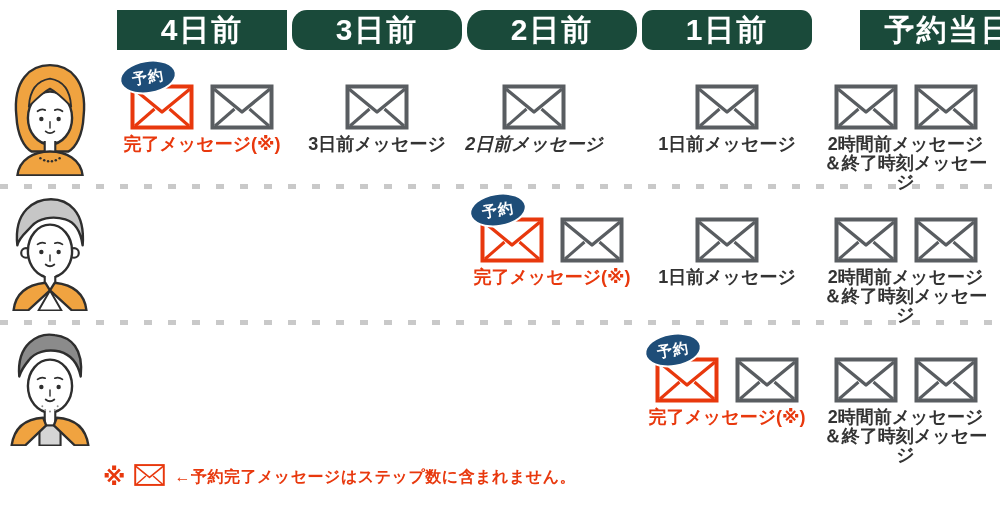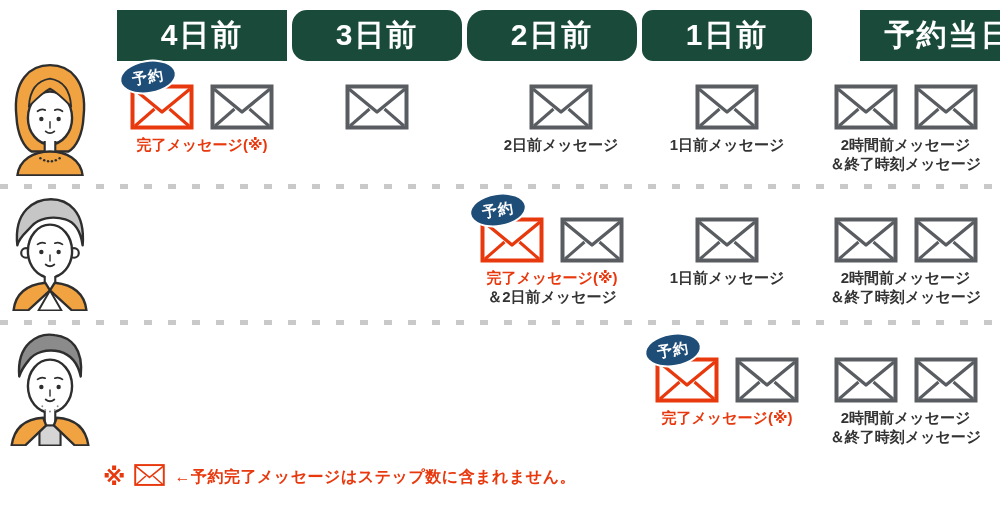--- a/index.html
+++ b/index.html
@@ -3,35 +3,35 @@
 <meta charset="utf-8">
 <style>
   html,body{margin:0;padding:0;background:#ffffff;}
   .stage{
     position:relative;width:1000px;height:513px;background:#ffffff;overflow:hidden;
     font-family:"Liberation Sans","DejaVu Sans",sans-serif;
     --green:#1a4a3a; --navy:#1e4d78; --red:#e8380d; --egray:#595d61;
     --dark:#333333; --sepc:#c9c9c9;
   }
   .hdr{
-    position:absolute;top:10px;height:51px;background:var(--green);color:#ffffff;
+    position:absolute;top:10px;height:40px;background:var(--green);color:#ffffff;
     font-weight:900;font-size:30px;letter-spacing:2px;
     display:flex;align-items:center;justify-content:center;
   }
   .avatar{position:absolute;left:2px;width:100px;}
   .cell{position:absolute;text-align:center;}
   .envrow{position:relative;display:flex;justify-content:center;gap:16px;margin-top:24px;}
   .badge{
     position:absolute;top:0;left:2px;width:58px;height:34px;z-index:3;
     background:var(--navy);border:2px solid #ffffff;border-radius:50%;
     color:#ffffff;font-weight:bold;font-size:15px;letter-spacing:1px;
     display:flex;align-items:center;justify-content:center;transform:rotate(-9deg);
     box-sizing:border-box;
   }
-  .labels{margin-top:5px;font-weight:bold;font-size:15px;line-height:19px;color:var(--dark);}
+  .labels{margin-top:5px;font-weight:bold;font-size:18px;line-height:19px;color:var(--dark);}
   .lab.red{color:var(--red);}
   .sep{
     position:absolute;left:0;width:100%;height:5px;
     background:repeating-linear-gradient(90deg,var(--sepc) 0 8px,transparent 8px 24px);
   }
   .note{
     position:absolute;left:103px;top:463px;display:flex;align-items:center;gap:9px;
     color:var(--red);font-weight:bold;
   }
   .note-ast{font-size:23px;}
@@ -134,22 +134,25 @@
       </div>
       <div class="cell" style="left: 292px; top: 60px; width: 170px;">
         <div class="envrow">
           <svg width="64" height="46" viewBox="0 0 64 46">
             <rect x="2.5" y="2.5" width="59" height="41" fill="#ffffff" stroke="#595d61" stroke-width="4"></rect>
             <path d="M4 5 L32 28 L60 5" fill="none" stroke="#595d61" stroke-width="3.4" stroke-linejoin="round"></path>
             <path d="M5 42 L24.5 25" fill="none" stroke="#595d61" stroke-width="3"></path>
             <path d="M59 42 L39.5 25" fill="none" stroke="#595d61" stroke-width="3"></path>
           </svg>
         </div>
-      </div>
-      <div class="cell" style="left: 476px; top: 60px; width: 170px;">
+        <div class="labels">
+          <div class="lab">3日前メッセージ</div>
+        </div>
+      </div>
+      <div class="cell" style="left: 449px; top: 60px; width: 170px; font-style: italic;">
         <div class="envrow">
           <svg width="64" height="46" viewBox="0 0 64 46">
             <rect x="2.5" y="2.5" width="59" height="41" fill="#ffffff" stroke="#595d61" stroke-width="4"></rect>
             <path d="M4 5 L32 28 L60 5" fill="none" stroke="#595d61" stroke-width="3.4" stroke-linejoin="round"></path>
             <path d="M5 42 L24.5 25" fill="none" stroke="#595d61" stroke-width="3"></path>
             <path d="M59 42 L39.5 25" fill="none" stroke="#595d61" stroke-width="3"></path>
           </svg>
         </div>
         <div class="labels">
           <div class="lab">2日前メッセージ</div>
@@ -199,21 +202,20 @@
           <svg width="64" height="46" viewBox="0 0 64 46">
             <rect x="2.5" y="2.5" width="59" height="41" fill="#ffffff" stroke="#595d61" stroke-width="4"></rect>
             <path d="M4 5 L32 28 L60 5" fill="none" stroke="#595d61" stroke-width="3.4" stroke-linejoin="round"></path>
             <path d="M5 42 L24.5 25" fill="none" stroke="#595d61" stroke-width="3"></path>
             <path d="M59 42 L39.5 25" fill="none" stroke="#595d61" stroke-width="3"></path>
           </svg>
         </div>
         <div class="badge">予約</div>
         <div class="labels">
           <div class="lab red">完了メッセージ(※)</div>
-          <div class="lab">＆2日前メッセージ</div>
         </div>
       </div>
       <div class="cell" style="left: 642px; top: 193px; width: 170px;">
         <div class="envrow">
           <svg width="64" height="46" viewBox="0 0 64 46">
             <rect x="2.5" y="2.5" width="59" height="41" fill="#ffffff" stroke="#595d61" stroke-width="4"></rect>
             <path d="M4 5 L32 28 L60 5" fill="none" stroke="#595d61" stroke-width="3.4" stroke-linejoin="round"></path>
             <path d="M5 42 L24.5 25" fill="none" stroke="#595d61" stroke-width="3"></path>
             <path d="M59 42 L39.5 25" fill="none" stroke="#595d61" stroke-width="3"></path>
           </svg>

